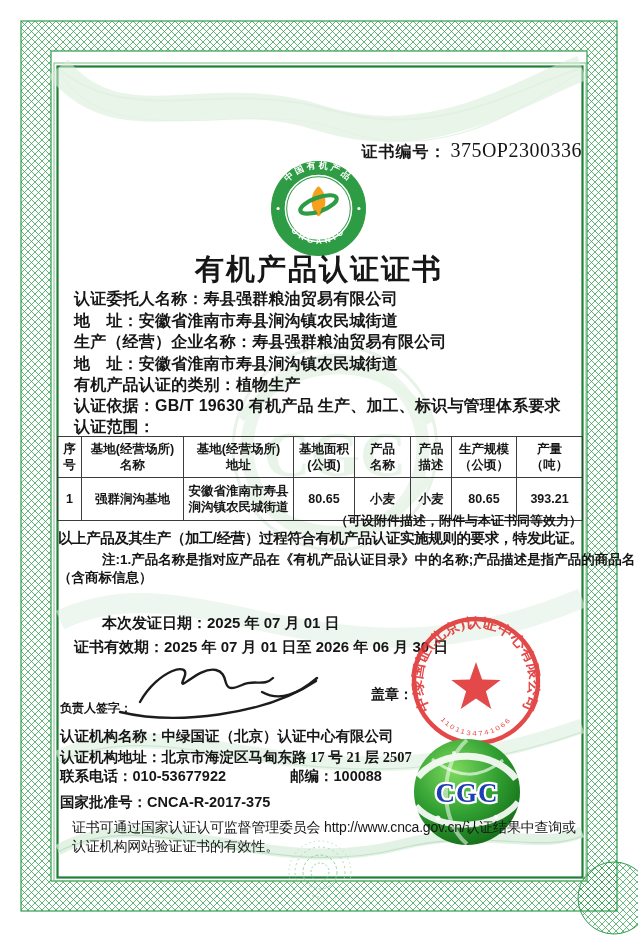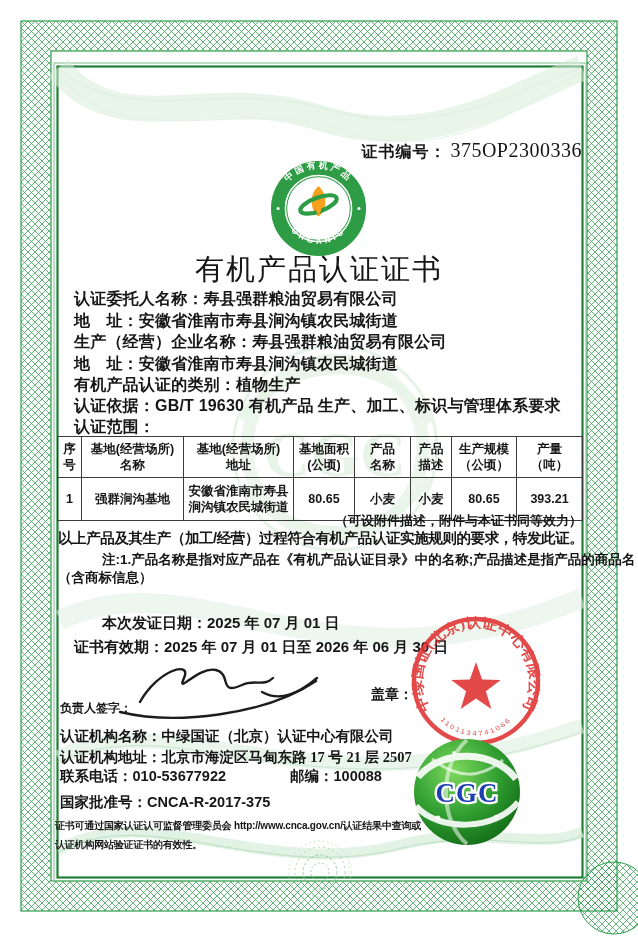--- a/index.html
+++ b/index.html
@@ -6,36 +6,36 @@
   .page{position:relative;width:638px;height:941px;background:#ffffff;margin:0 auto;
         font-family:"Liberation Sans","DejaVu Sans",sans-serif;color:#161616;overflow:hidden;}
   .abs{position:absolute;white-space:nowrap;}
   svg{display:block;}
   .layer{position:absolute;left:0;top:0;}
   
   .certno{top:139px;left:300px;right:56px;text-align:right;font-family:"Liberation Serif","DejaVu Serif",serif;}
   .certno .lab{font-size:16px;font-weight:700;letter-spacing:1px;}
   .certno .num{font-size:20px;letter-spacing:0.5px;}
   
-  .title{top:250px;left:0;right:0;text-align:center;font-size:29px;font-weight:400;letter-spacing:2px;}
+  .title{top:250px;left:0;right:0;text-align:center;font-size:29px;font-weight:700;letter-spacing:2px;}
   
   .line{left:74px;font-size:16px;font-weight:700;letter-spacing:0.2px;}
   .kai{font-family:"Liberation Serif","DejaVu Serif",serif;font-weight:600;}
   
   table.scope{position:absolute;left:57px;top:436px;border-collapse:collapse;table-layout:fixed;background:transparent;}
   table.scope th,table.scope td{border:1px solid #3c3c3c;text-align:center;vertical-align:middle;
        font-size:12.5px;padding:2px 1px;line-height:1.3;}
   table.scope th{font-weight:700;white-space:pre-line;height:36px;}
   table.scope td{font-weight:600;height:38px;white-space:pre-line;}
   .attach{top:512px;right:56px;font-size:13px;}
   .statement{left:58px;top:529px;font-size:14.5px;font-weight:700;letter-spacing:-0.4px;}
   .noteln{left:58px;font-size:13.5px;font-weight:700;}
   .dateln{left:74px;font-size:15px;font-weight:700;}
   .orgln{left:60px;font-size:14.5px;font-weight:700;}
-  .footln{left:55px;font-size:10px;font-weight:700;letter-spacing:-0.2px;}
+  .footln{left:72px;font-size:14px;font-weight:400;letter-spacing:-0.2px;}
   .signlab{left:60px;top:700px;font-size:12px;font-weight:700;}
   .stamplab{left:371px;top:686px;font-size:14px;font-weight:700;}
 </style>
 </head>
 <body>
 
 <div class="page">
 
   <svg class="layer" width="638" height="941" viewBox="0 0 638 941">
     <defs>

